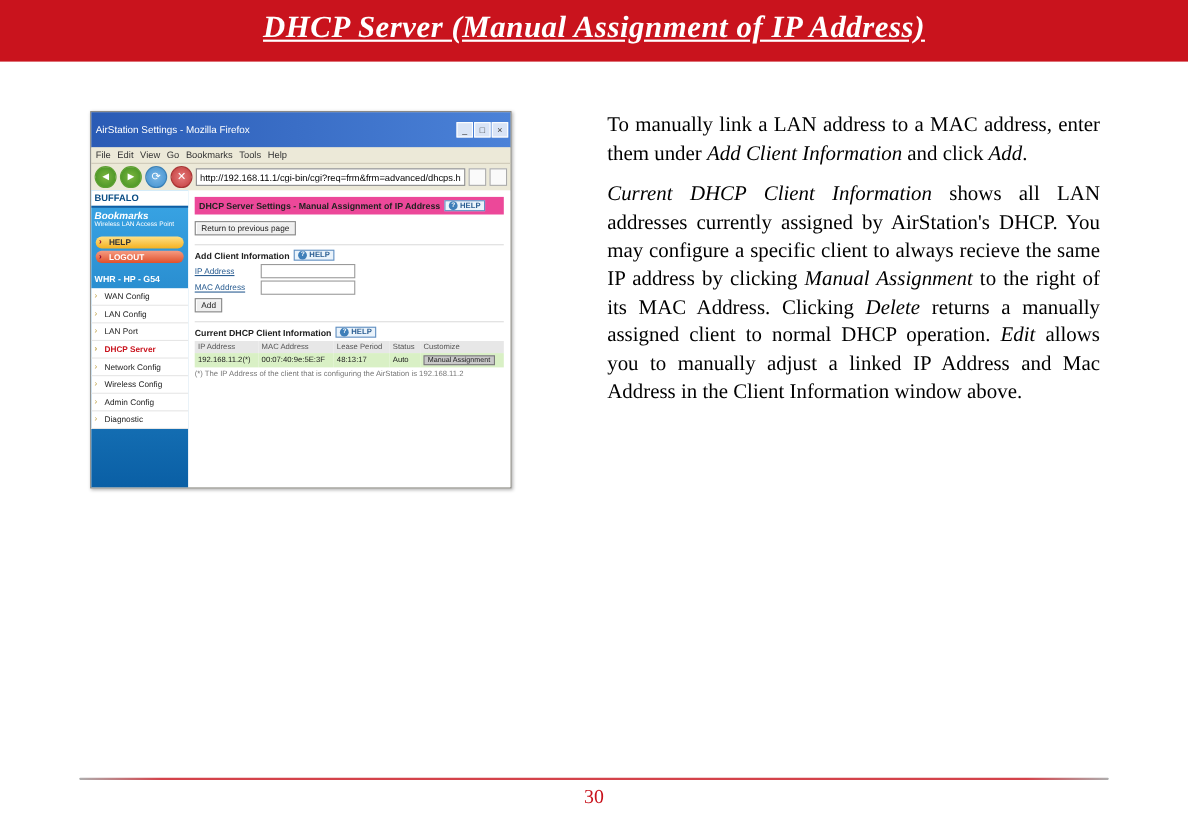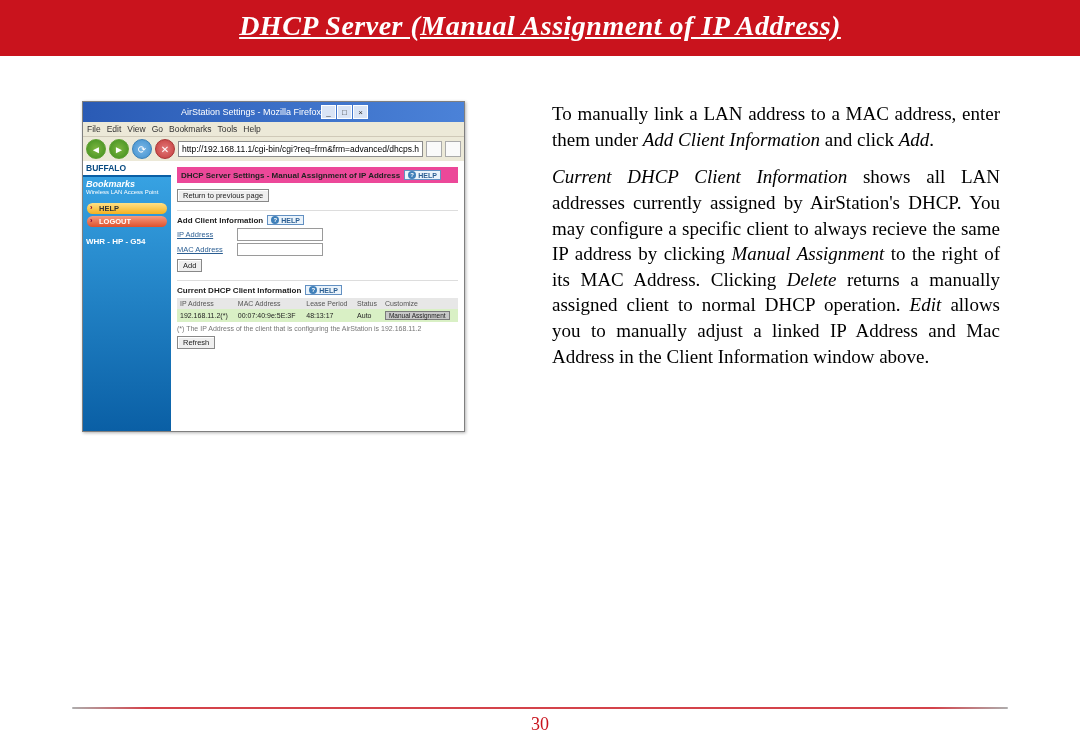--- a/index.html
+++ b/index.html
@@ -74,24 +74,24 @@
     width: 381px;
     border: 1px solid #7f7f7f;
     background: #ece9d8;
     box-shadow: 1px 1px 3px rgba(0,0,0,.3);
     font-family: Tahoma, Arial, sans-serif;
     font-size: 9px;
   }
   .bw-titlebar {
     background: linear-gradient(to right, #2a5bb5, #4b82d8);
     color: #fff;
-    height: 20px;
+    height: 32px;
     display: flex;
     align-items: center;
-    justify-content: center;
+    justify-content: space-between;
     padding: 0 2px 0 4px;
     font-size: 9px;
   }
   .bw-titlebar .tb-buttons { display: flex; gap: 1px; }
   .bw-titlebar .tb-btn { width: 13px; height: 12px; background:#d9e4f6; border:1px solid #fff; font-size:8px; display:flex; align-items:center; justify-content:center; color:#333; }
   .bw-menubar { display:flex; gap:6px; padding:2px 4px; color:#333; background:#ece9d8; font-size:8.5px; }
   .bw-addr {
     display:flex; align-items:center; gap:3px;
     padding:2px 3px; background:#ece9d8; border-top:1px solid #cfc9b8;
   }
@@ -226,20 +226,30 @@
           <div class="logo">BUFFALO</div>
           <div class="aplabel">
             <span>Bookmarks</span>
             <small>Wireless LAN Access Point</small>
           </div>
           <div class="pills">
             <span class="pill">HELP</span>
             <span class="pill red">LOGOUT</span>
           </div>
           <div class="devname">WHR - HP - G54</div>
+          <div class="nav">
+            <a>WAN Config</a>
+            <a>LAN Config</a>
+            <a>LAN Port</a>
+            <a class="active">DHCP Server</a>
+            <a>Network Config</a>
+            <a>Wireless Config</a>
+            <a>Admin Config</a>
+            <a>Diagnostic</a>
+          </div>
         </div>
 
         <div class="panel">
           <div class="ptitle">
             <span>DHCP Server Settings - Manual Assignment of IP Address</span>
             <span class="help">HELP</span>
           </div>
           <div style="margin-top:6px;">
             <span class="retbtn">Return to previous page</span>
           </div>
@@ -281,23 +291,20 @@
                   <tr>
                 <td>192.168.11.2(*)</td>
                 <td>00:07:40:9e:5E:3F</td>
                 <td>48:13:17</td>
                 <td>Auto</td>
                 <td><span class="manualbtn">Manual Assignment</span></td>
               </tr>
                 </tbody>
             </table>
             <div class="footnote">(*) The IP Address of the client that is configuring the AirStation is 192.168.11.2</div>
-            <div style="margin-top:4px;">
-              <span class="smbtn">Refresh</span>
-            </div>
           </div>
         </div>
       </div>
     </div>
 
   </div>
 
   <div class="right-col">
     <p>
       <span>To manually link a LAN address to a MAC address, enter them under </span><span class="it">Add Client Infor­mation</span><span> and click </span><span class="it">Add</span><span>.</span>

